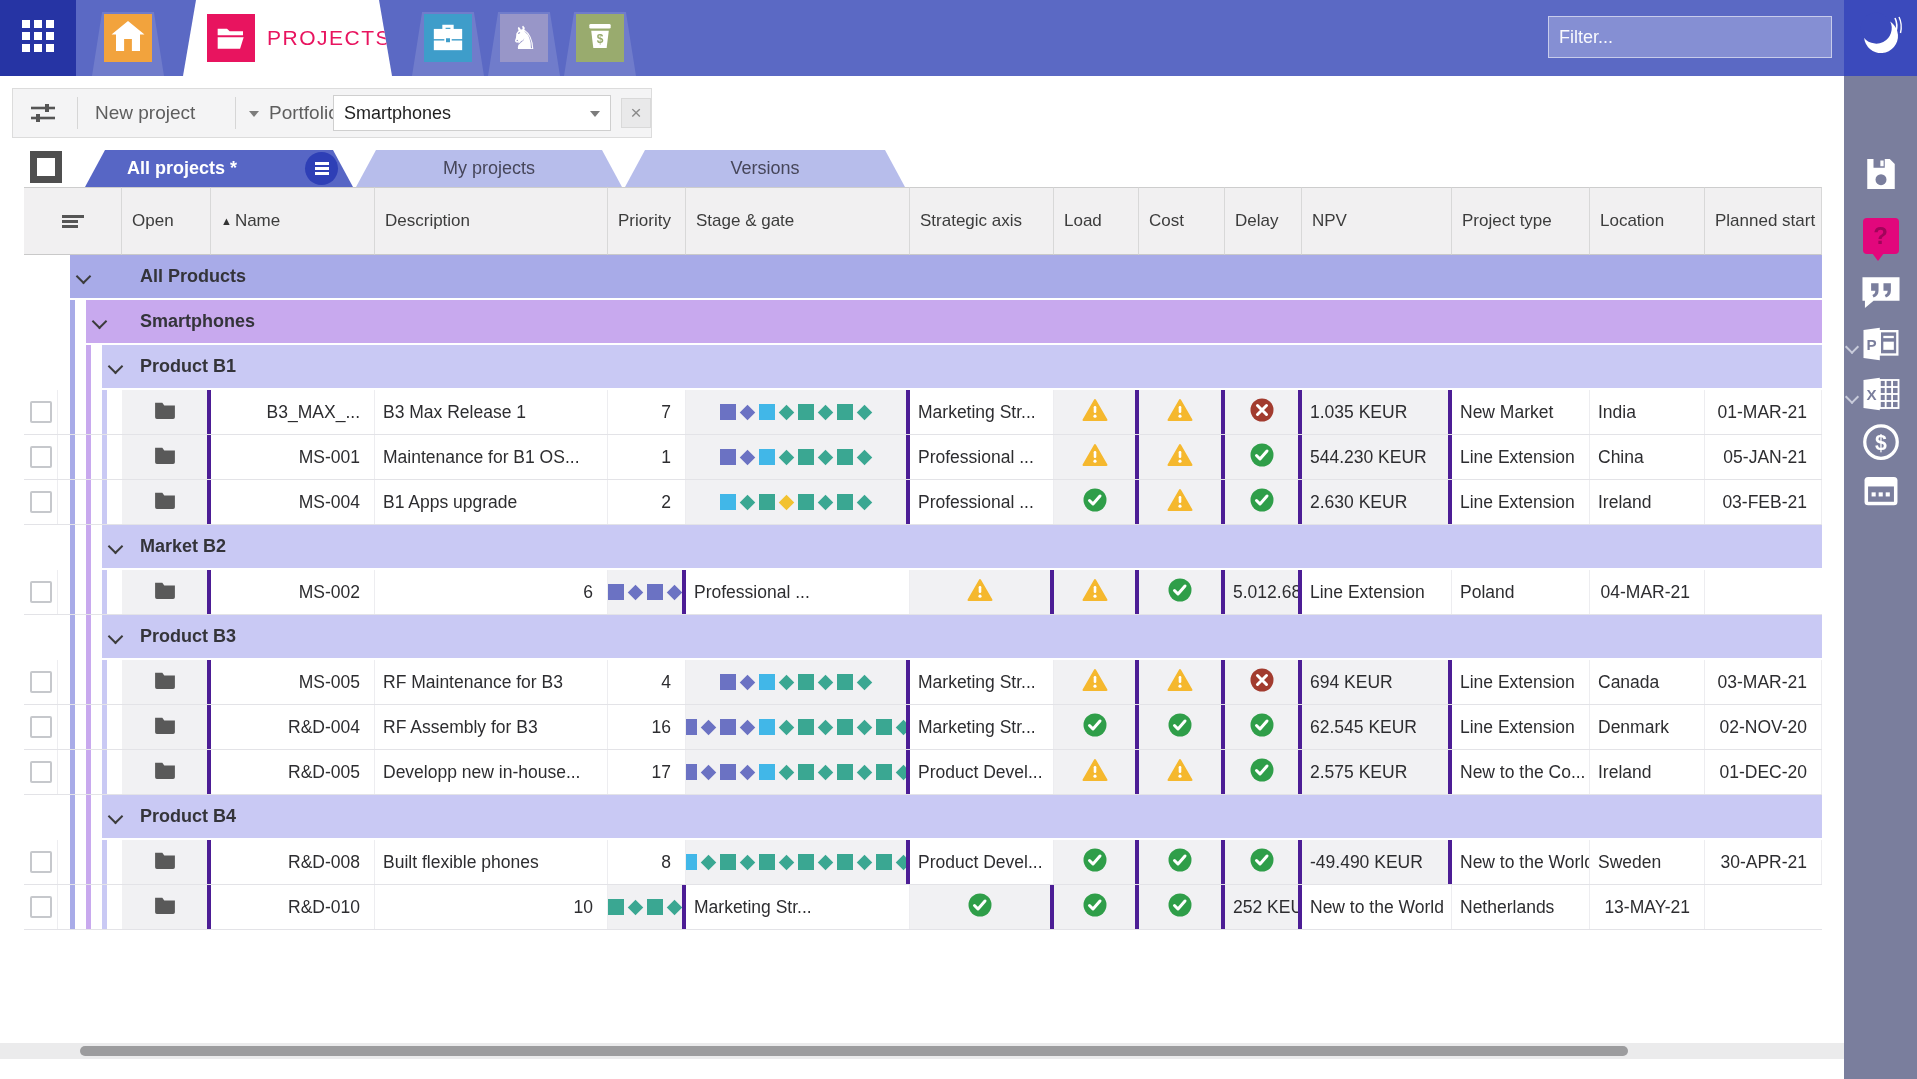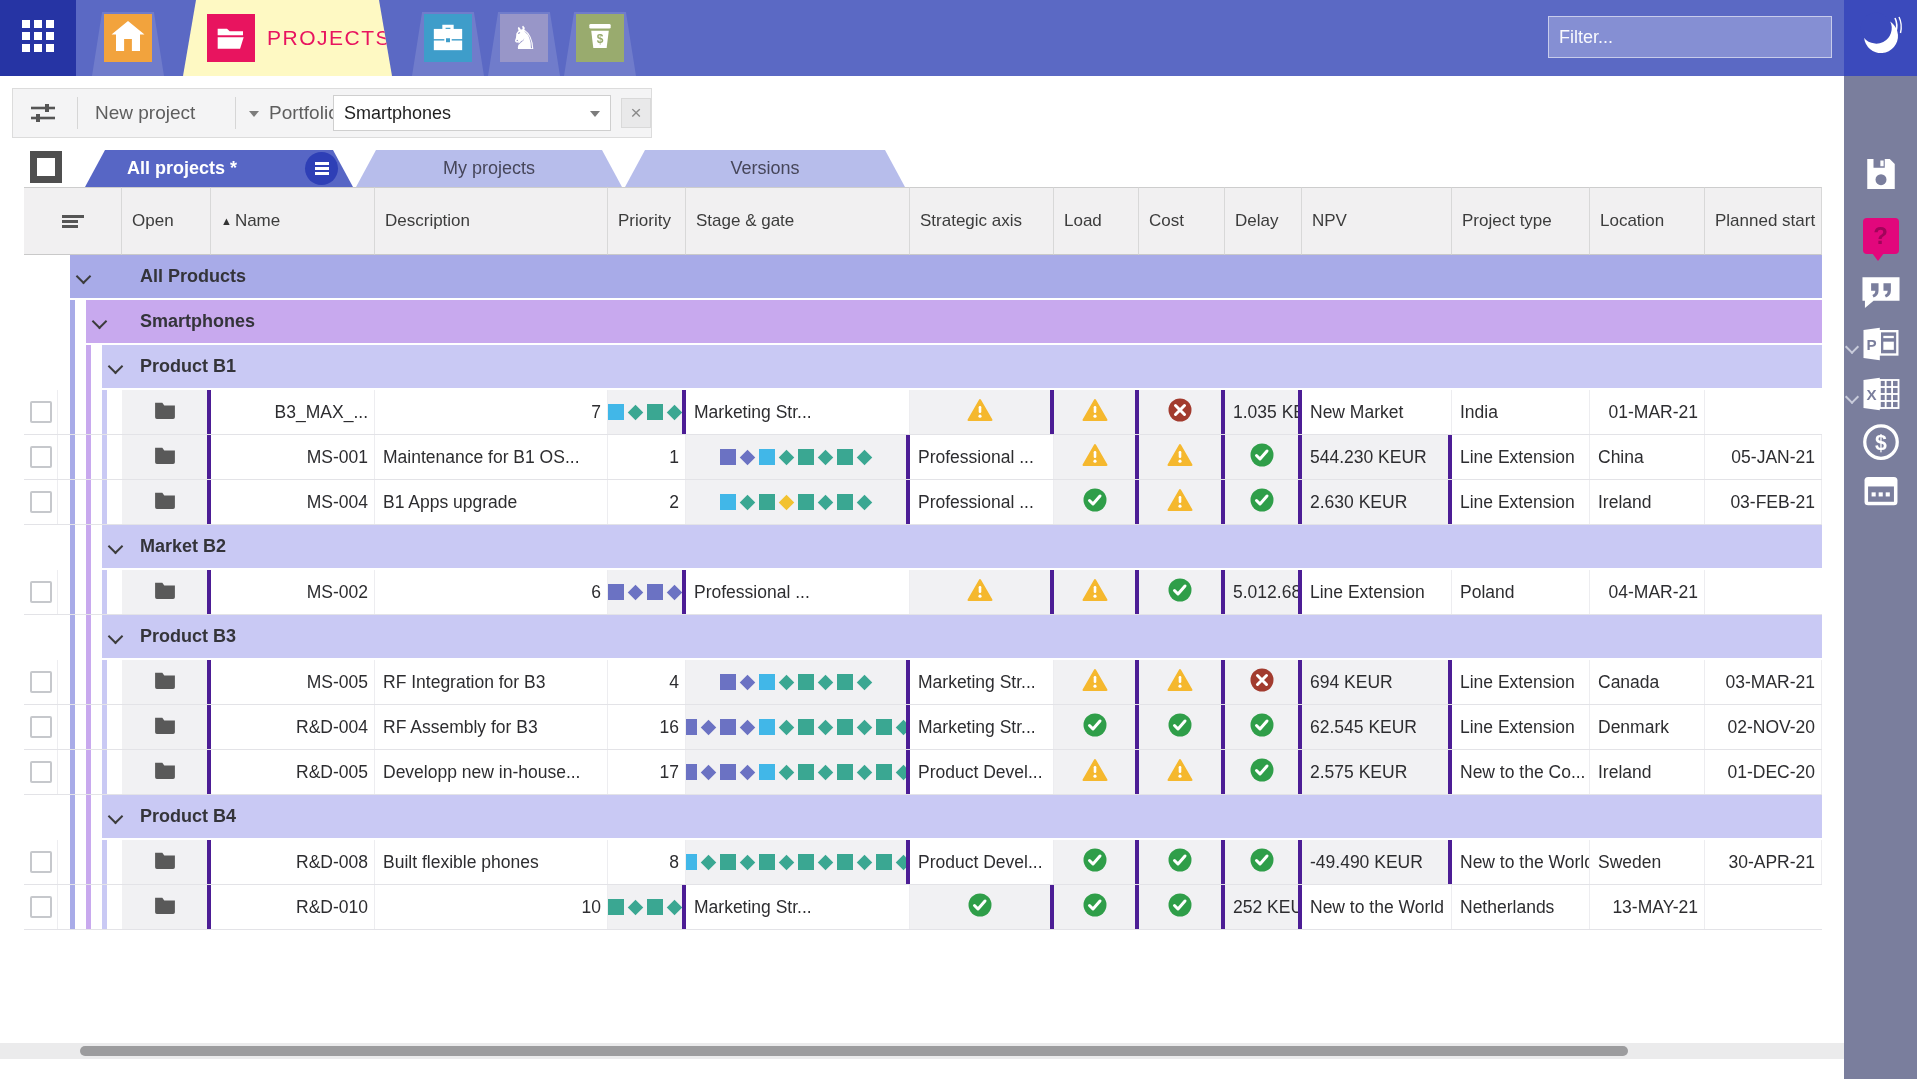--- a/index.html
+++ b/index.html
@@ -6,21 +6,21 @@
   body{
     width:1917px;height:1079px;position:relative;overflow:hidden;
     background:#ffffff;font-family:"Liberation Sans",sans-serif;
     -webkit-font-smoothing:antialiased;
   }
   
   .topbar{position:absolute;left:0;top:0;width:1917px;height:76px;background:#5b69c4;}
   .menu-btn{position:absolute;left:0;top:0;width:76px;height:76px;background:#2634a4;display:flex;align-items:center;justify-content:center;cursor:pointer;}
   .ghost{position:absolute;top:12px;width:72px;height:64px;background:rgba(255,255,255,.13);clip-path:polygon(14% 0,86% 0,100% 100%,0 100%);}
   .nav-sq{position:absolute;top:14px;width:48px;height:48px;display:flex;align-items:center;justify-content:center;cursor:pointer;}
-  .projects-tab{position:absolute;left:183px;top:0;width:209px;height:76px;background:#fef9c3;clip-path:polygon(13px 0,calc(100% - 13px) 0,100% 100%,0 100%);cursor:pointer;text-decoration:underline;}
+  .projects-tab{position:absolute;left:183px;top:0;width:209px;height:76px;background:#ffffff;clip-path:polygon(13px 0,calc(100% - 13px) 0,100% 100%,0 100%);cursor:pointer;text-decoration:underline;}
   .projects-tab .icon-sq{position:absolute;left:24px;top:14px;width:48px;height:48px;background:#e8145f;display:flex;align-items:center;justify-content:center;}
   .projects-label{position:absolute;left:84px;top:0;line-height:76px;font-size:21px;letter-spacing:1.5px;color:#e8145f;font-weight:500;}
   .knight{font-size:32px;color:#fff;line-height:48px;}
   .filter-box{position:absolute;left:1548px;top:16px;width:284px;height:42px;background:rgba(255,255,255,.26);border:1px solid rgba(255,255,255,.55);box-sizing:border-box;color:#fff;font-size:18px;padding:0 10px;outline:none;font-family:"Liberation Sans",sans-serif;}
   .filter-box::placeholder{color:rgba(255,255,255,.95);}
   .logo-btn{position:absolute;left:1844px;top:0;width:73px;height:76px;background:#3b4abc;display:flex;align-items:center;justify-content:center;cursor:pointer;}
   
   .toolbar{position:absolute;left:12px;top:88px;width:640px;height:50px;background:#f4f4f5;border:1px solid #dcdcdc;box-sizing:border-box;}
   .toolbar .sep{position:absolute;top:8px;width:1px;height:32px;background:#d6d6d6;}
   .tb-label{position:absolute;top:0;line-height:48px;font-size:19px;color:#5e5e5e;cursor:pointer;}
@@ -47,21 +47,21 @@
   .sort-arrow{font-size:11px;margin-right:3px;color:#333;}
   .hl{width:22px;height:3px;background:#555;margin:2px 0;}
   .grow{position:relative;height:45px;background:#fff;}
   .band{position:absolute;top:0;bottom:2px;right:0;}
   .stripe{position:absolute;top:0;bottom:0;width:5px;}
   .chev{position:absolute;top:16px;width:9px;height:9px;border-right:2.5px solid #3c3c3c;border-bottom:2.5px solid #3c3c3c;transform:rotate(45deg);cursor:pointer;}
   .glabel{position:absolute;left:116px;top:0;line-height:43px;font-weight:bold;font-size:18px;color:#34343a;white-space:nowrap;}
   .prow{display:grid;grid-template-columns:34px 64px 89px 164px 233px 78px 224px 144px 85px 86px 77px 150px 138px 115px 117px;height:45px;box-sizing:border-box;border-bottom:1px solid #e3e3e7;background:#fff;cursor:pointer;}
   .cell{display:flex;align-items:center;border-right:1px solid #ededf0;box-sizing:border-box;font-size:17.5px;color:#2d2d30;white-space:nowrap;overflow:hidden;padding-left:8px;}
   .cell.cen{justify-content:center;padding-left:0;}
-  .cell.rt{justify-content:flex-end;padding-left:0;padding-right:6px;}
+  .cell.rt{justify-content:flex-end;padding-left:0;padding-right:14px;}
   .cell.gray{background:#f1f1f3;border-right:4px solid #4c1d95;}
   .cell.nob{border-right:none;}
   .ind{background:linear-gradient(90deg,transparent 0 12px,#a8abe8 12px 17px,transparent 17px 28px,#c8a9ee 28px 33px,transparent 33px 44px,#c9c9f4 44px 49px,transparent 49px);}
   .cb{width:18px;height:18px;border:2px solid #c6c8cc;border-radius:2px;background:#fff;cursor:pointer;}
   .stagewrap{display:flex;align-items:center;gap:4px;justify-content:center;width:100%;}
   .sq{width:16px;height:16px;flex:0 0 auto;}
   .dm{width:11px;height:11px;transform:rotate(45deg);margin:0 2px;flex:0 0 auto;}
   
   .hscroll{position:absolute;left:0;top:1043px;width:1844px;height:16px;background:#ebebec;}
   .hthumb{position:absolute;left:80px;top:3px;width:1548px;height:10px;border-radius:5px;background:#9c9c9e;cursor:pointer;}
@@ -275,20 +275,21 @@
       <div class="cell cen">
         <div class="cb"></div>
       </div>
       <div class="cell ind nob"></div>
       <div class="cell cen gray">
         <span><svg width="22" height="18" viewBox="0 0 24 20">
             <path fill="#595959" d="M1 2h8l2.2 3H23v13a2 2 0 0 1-2 2H3a2 2 0 0 1-2-2Z"></path>
           </svg></span>
       </div>
       <div class="cell rt">B3_MAX_...</div>
+      <div class="cell ">B3 Max Release 1</div>
       <div class="cell rt">7</div>
       <div class="cell cen gray">
         <div class="stagewrap">
           <span class="sq" style="background: rgb(107, 114, 195);"></span>
           <span class="dm" style="background: rgb(107, 114, 195);"></span>
           <span class="sq" style="background: rgb(65, 183, 232);"></span>
           <span class="dm" style="background: rgb(58, 167, 146);"></span>
           <span class="sq" style="background: rgb(58, 167, 146);"></span>
           <span class="dm" style="background: rgb(58, 167, 146);"></span>
           <span class="sq" style="background: rgb(58, 167, 146);"></span>
@@ -490,21 +491,21 @@
       <div class="cell cen">
         <div class="cb"></div>
       </div>
       <div class="cell ind nob"></div>
       <div class="cell cen gray">
         <span><svg width="22" height="18" viewBox="0 0 24 20">
             <path fill="#595959" d="M1 2h8l2.2 3H23v13a2 2 0 0 1-2 2H3a2 2 0 0 1-2-2Z"></path>
           </svg></span>
       </div>
       <div class="cell rt">MS-005</div>
-      <div class="cell ">RF Integration for B3</div>
+      <div class="cell ">RF Maintenance for B3</div>
       <div class="cell rt">4</div>
       <div class="cell cen gray">
         <div class="stagewrap">
           <span class="sq" style="background: rgb(107, 114, 195);"></span>
           <span class="dm" style="background: rgb(107, 114, 195);"></span>
           <span class="sq" style="background: rgb(65, 183, 232);"></span>
           <span class="dm" style="background: rgb(58, 167, 146);"></span>
           <span class="sq" style="background: rgb(58, 167, 146);"></span>
           <span class="dm" style="background: rgb(58, 167, 146);"></span>
           <span class="sq" style="background: rgb(58, 167, 146);"></span>

